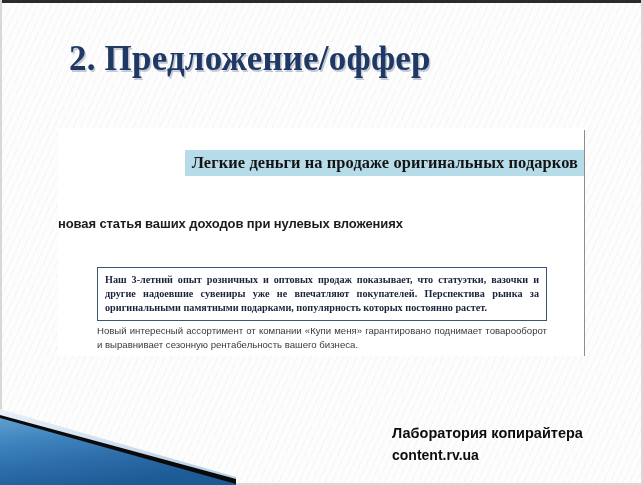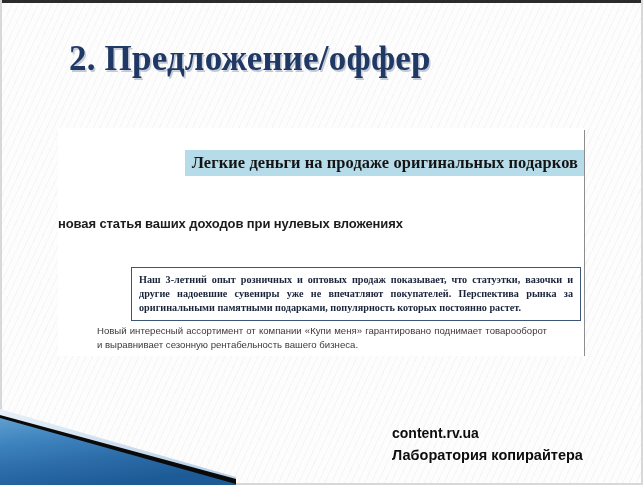--- a/index.html
+++ b/index.html
@@ -148,21 +148,20 @@
 
   #doc-box {
     position: absolute;
     left: 39px;
     top: 139px;
     width: 450px;
     box-sizing: border-box;
     border: 1.3px solid #3b5677;
     padding: 5px 7px 5px 7px;
     background: #ffffff;
-    margin-left: 34px;
   }
   #doc-box-text {
     font-family: "Liberation Serif", serif;
     font-weight: bold;
     font-size: 10.2px;
     line-height: 14px;
     color: #19233a;
     text-align: justify;
     text-justify: inter-word;
   }
@@ -217,22 +216,22 @@
         <div id="doc-box-text">Наш 3-летний опыт розничных и оптовых продаж показывает, что статуэтки, вазочки и другие надоевшие сувениры уже не впечатляют покупателей. Перспектива рынка за оригинальными памятными подарками, популярность которых постоянно растет.</div>
       </div>
 
       <div id="doc-para-3" class="doc-para">Новый интересный ассортимент от компании «Купи меня» гарантировано поднимает товарооборот и выравнивает сезонную рентабельность вашего бизнеса.</div>
 
     </div>
   </div>
   <div id="doc-panel-rule"></div>
 
   <div id="footer">
+    <div id="footer-line-1">Лаборатория копирайтера</div>
     <div id="footer-line-2">content.rv.ua</div>
-    <div id="footer-line-1">Лаборатория копирайтера</div>
   </div>
 
   <div id="corner-decor">
     <svg width="236" height="82" viewBox="0 0 236 82" xmlns="http://www.w3.org/2000/svg">
       <defs>
         <linearGradient id="blueGrad" x1="0" y1="0" x2="0.45" y2="1">
           <stop offset="0%" stop-color="#5f9fd0"></stop>
           <stop offset="35%" stop-color="#3d82bd"></stop>
           <stop offset="70%" stop-color="#2a6aa6"></stop>
           <stop offset="100%" stop-color="#1d5b96"></stop>

